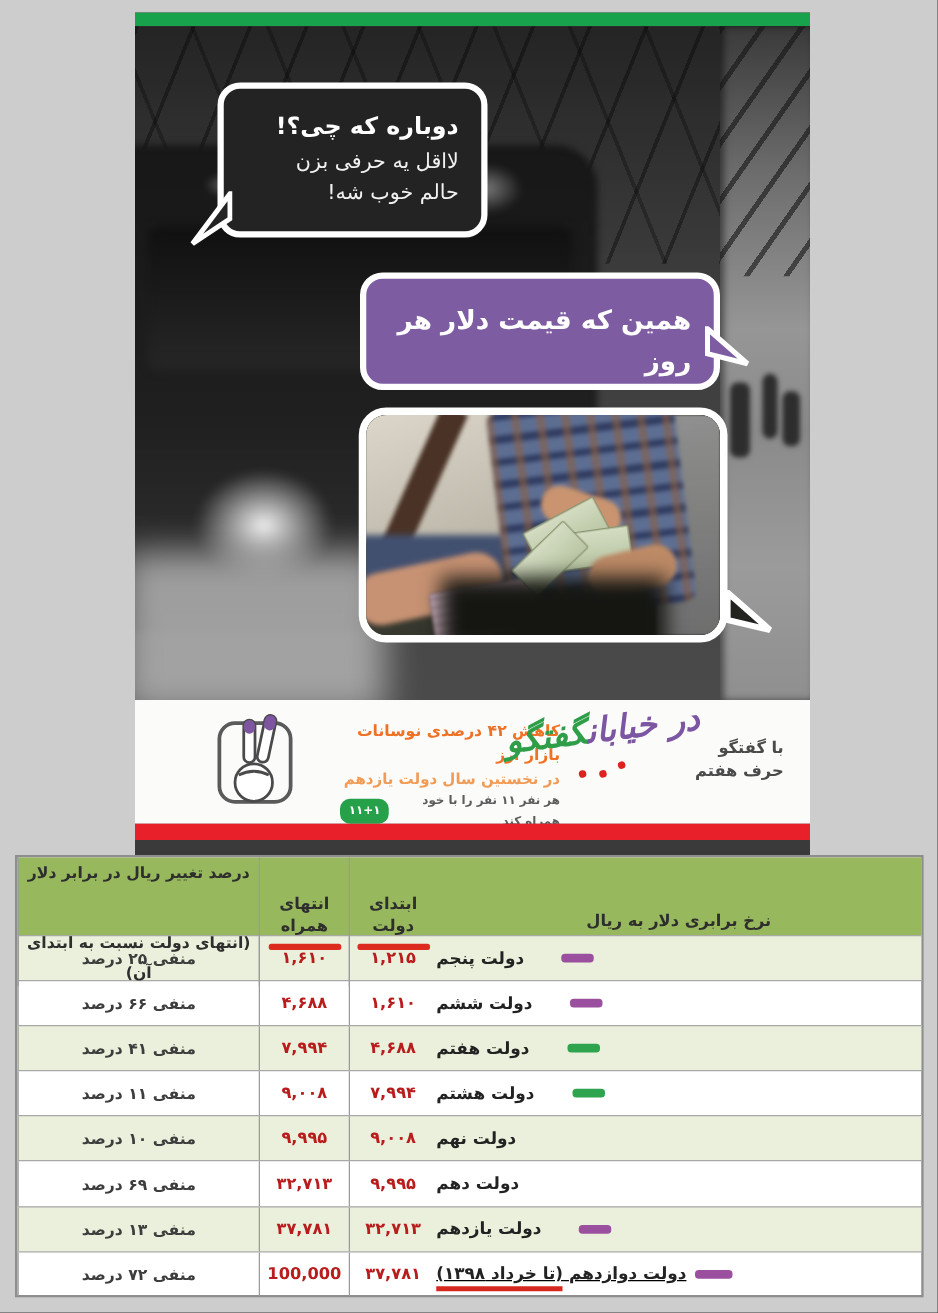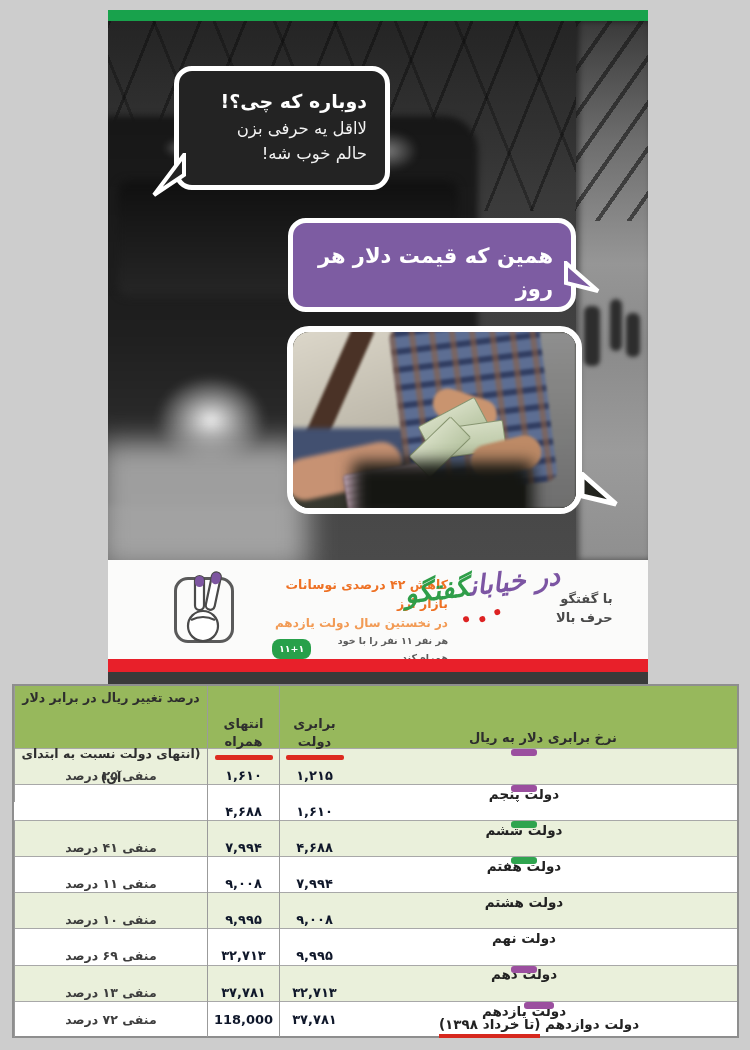--- a/index.html
+++ b/index.html
@@ -86,29 +86,29 @@
   .t-grid { display:grid; grid-template-columns:388px 70px 72px 1fr; width:100%; }
   .t-header { height:62px; background:#97b85c; }
   .t-row { height:36.1px; }
   .t-row.alt { background:#eaf0db; }
   .t-row { border-top:1px solid #a8a8a8; }
   .cell { display:flex; align-items:center; justify-content:center; flex-direction:column; }
   .cell.bl { border-left:1px solid #9b9b9b; height:100%; }
   .hc { color:#2e2e2e; font-weight:bold; font-size:13px; text-align:center; line-height:1.35; }
   .hc .red-underline { width:58px; height:5px; background:#dd2b20; border-radius:2px; margin:5px auto 0; }
   .pct-h { font-size:12.5px; line-height:1.9;gap:32px; }
-  .name-cell { flex-direction:column; justify-content:flex-start; padding-right:38px; gap:30px; }
-  .name-cell.tight { padding-right:8px; gap:7px; }
+  .name-cell { flex-direction:row; justify-content:flex-end; padding-right:38px; gap:30px; }
+  .name-cell.tight { padding-right:8px; gap:7px;text-decoration:underline; }
   .dash { width:26px; height:7px; border-radius:3px; flex:0 0 auto; }
   .dash.m-purple { background:#9b4f9f; }
   .dash.m-green { background:#2fa44f; }
   .dash.m-none { background:transparent; }
   .gov-name { font-weight:bold; font-size:13.5px; color:#222; }
   .name-underline { border-bottom:4px solid #d6281e; padding-bottom:2px; }
-  .num { font-weight:bold; font-size:13px; color:#0f172a; }
+  .num { font-weight:bold; font-size:13px; color:#b91c1c; }
   .pct { font-weight:600; font-size:12.5px; color:#3d3d3d; }
 </style>
 </head>
 <body>
 
 <div class="poster">
   <div class="green-bar"></div>
 
   <div class="photo-area">
     <div class="ceiling"></div>
@@ -182,35 +182,35 @@
         <span>هر نفر ۱۱ نفر را با خود همراه کند</span>
         <span class="badge">۱۱+۱</span>
       </div>
     </div>
     <div class="calligraphy">
       <span class="cal-purple"> در خیابان</span><span class="cal-green">گفتگو</span>
       <div class="cal-dots"></div>
     </div>
     <div class="logo-tagline">
       <div>با گفتگو</div>
-      <div>حرف بالا</div>
+      <div>حرف هفتم</div>
     </div>
   </div>
 
   <div class="red-bar"></div>
 </div>
 
 <div class="rates-table">
 
   <div class="t-grid t-header">
     <div class="cell hc">
       <span>نرخ برابری دلار به ریال</span>
     </div>
     <div class="cell hc bl">
-      <span>برابری دولت</span>
+      <span>ابتدای دولت</span>
       <div class="red-underline"></div>
     </div>
     <div class="cell hc bl">
       <span>انتهای همراه</span>
       <div class="red-underline"></div>
     </div>
     <div class="cell hc pct-h bl">
       <div>درصد تغییر ریال در برابر دلار</div>
       <div>(انتهای دولت نسبت به ابتدای آن)</div>
     </div>
@@ -235,20 +235,23 @@
   <div class="t-grid t-row">
     <div class="cell name-cell">
       <span class="dash m-purple"></span>
       <span class="gov-name">دولت ششم</span>
     </div>
     <div class="cell bl">
         <span class="num">۱,۶۱۰</span>
       </div>
     <div class="cell bl">
         <span class="num">۴,۶۸۸</span>
+      </div>
+    <div class="cell bl">
+        <span class="pct">منفی ۶۶ درصد</span>
       </div>
   </div>
 
   <div class="t-grid t-row alt">
     <div class="cell name-cell">
       <span class="dash m-green"></span>
       <span class="gov-name">دولت هفتم</span>
     </div>
     <div class="cell bl">
         <span class="num">۴,۶۸۸</span>
@@ -327,20 +330,20 @@
 
   <div class="t-grid t-row">
     <div class="cell name-cell tight">
       <span class="dash m-purple" style="width:30px;"></span>
       <span class="gov-name"><span>دولت دوازدهم</span> <span class="name-underline">(تا خرداد ۱۳۹۸)</span></span>
     </div>
     <div class="cell bl">
         <span class="num">۳۷,۷۸۱</span>
       </div>
     <div class="cell bl">
-        <span class="num">118,000</span>
+        <span class="num">100,000</span>
       </div>
     <div class="cell bl">
         <span class="pct">منفی ۷۲ درصد</span>
       </div>
   </div>
 
 </div>
 
 </body></html>

